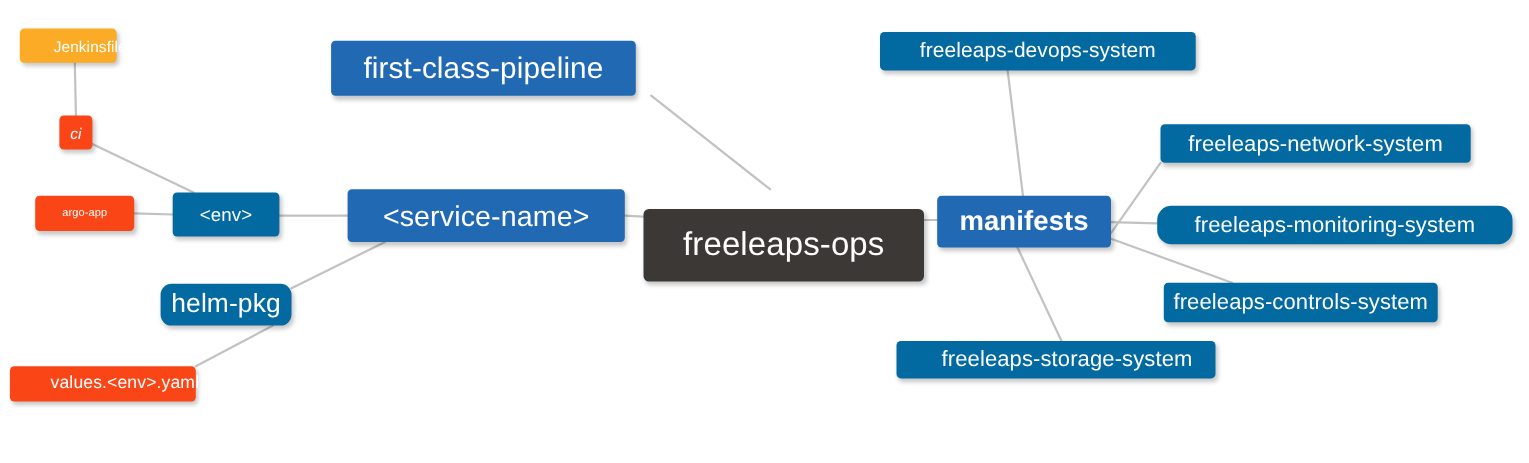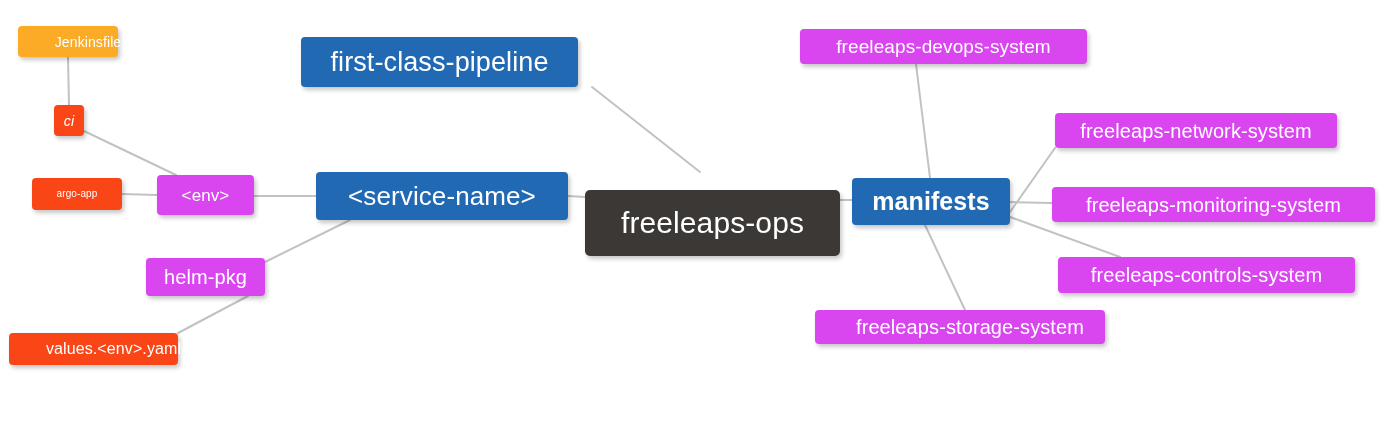--- a/index.html
+++ b/index.html
@@ -38,21 +38,21 @@
     box-shadow: 2px 3px 4px rgba(0,0,0,0.22);
     line-height: 1;
     z-index: 2;
   }
   .node-root {
     background: #3c3835;
     border-radius: 5px;
     margin-top: 18px;
   }
   .node-blue   { background: #2269b3; }
-  .node-green  { background: #d946ef; justify-content: center; }
+  .node-green  { background: #0369a1; justify-content: center; }
   .node-orange { background: #fbab26; }
   .node-red    { background: #fa4616; }
 </style>
 </head>
 <body>
 
 <div id="mindmap">
   <svg id="edges" viewBox="0 0 1390 421" width="1390" height="421">
       <line x1="68" y1="57" x2="69" y2="105" stroke="#c2c2c2" stroke-width="2" stroke-linecap="round"></line>
       <line x1="84" y1="131" x2="176" y2="175" stroke="#c2c2c2" stroke-width="2" stroke-linecap="round"></line>
@@ -63,33 +63,33 @@
       <line x1="592" y1="87" x2="700" y2="172" stroke="#c2c2c2" stroke-width="2" stroke-linecap="round"></line>
       <line x1="568" y1="196" x2="585" y2="197" stroke="#c2c2c2" stroke-width="2" stroke-linecap="round"></line>
       <line x1="840" y1="200" x2="852" y2="200" stroke="#c2c2c2" stroke-width="2" stroke-linecap="round"></line>
       <line x1="930" y1="178" x2="916" y2="64" stroke="#c2c2c2" stroke-width="2" stroke-linecap="round"></line>
       <line x1="1010" y1="212" x2="1055" y2="148" stroke="#c2c2c2" stroke-width="2" stroke-linecap="round"></line>
       <line x1="1010" y1="202" x2="1052" y2="203" stroke="#c2c2c2" stroke-width="2" stroke-linecap="round"></line>
       <line x1="1010" y1="217" x2="1120" y2="257" stroke="#c2c2c2" stroke-width="2" stroke-linecap="round"></line>
       <line x1="925" y1="225" x2="965" y2="310" stroke="#c2c2c2" stroke-width="2" stroke-linecap="round"></line>
     </svg>
   <div id="node-layer">
-      <div class="node node-orange" style="left: 18px; top: 26px; width: 100px; height: 31px; font-size: 14px; padding-left: 40px;">
+      <div class="node node-orange" style="left: 18px; top: 26px; width: 88px; height: 31px; font-size: 14px; padding-left: 40px;">
         <span>Jenkinsfile</span>
       </div>
       <div class="node node-red" style="left: 54px; top: 105px; width: 30px; height: 31px; font-size: 14px; font-style: italic;">
         <span>ci</span>
       </div>
       <div class="node node-red" style="left: 32px; top: 178px; width: 90px; height: 32px; font-size: 10px;">
         <span>argo-app</span>
       </div>
       <div class="node node-green" style="left: 157px; top: 175px; width: 97px; height: 40px; font-size: 17px;">
         <span>&lt;env&gt;</span>
       </div>
-      <div class="node node-green" style="left: 146px; top: 258px; width: 119px; height: 38px; font-size: 20px;">
+      <div class="node node-green" style="left: 146px; top: 258px; width: 119px; height: 38px; font-size: 24px; border-radius: 10px;">
         <span>helm-pkg</span>
       </div>
       <div class="node node-red" style="left: 9px; top: 333px; width: 169px; height: 32px; font-size: 16px; padding-left: 40px;">
         <span>values.&lt;env&gt;.yaml</span>
       </div>
       <div class="node node-blue" style="left: 301px; top: 37px; width: 277px; height: 50px; font-size: 27px;">
         <span>first-class-pipeline</span>
       </div>
       <div class="node node-blue" style="left: 316px; top: 172px; width: 252px; height: 48px; font-size: 26px;">
         <span>&lt;service-name&gt;</span>
@@ -99,23 +99,23 @@
       </div>
       <div class="node node-blue" style="left: 852px; top: 178px; width: 158px; height: 47px; font-size: 25px; font-weight: bold;">
         <span>manifests</span>
       </div>
       <div class="node node-green" style="left: 800px; top: 29px; width: 287px; height: 35px; font-size: 19px;">
         <span>freeleaps-devops-system</span>
       </div>
       <div class="node node-green" style="left: 1055px; top: 113px; width: 282px; height: 35px; font-size: 20px;">
         <span>freeleaps-network-system</span>
       </div>
-      <div class="node node-green" style="left: 1052px; top: 187px; width: 323px; height: 35px; font-size: 20px;">
+      <div class="node node-green" style="left: 1052px; top: 187px; width: 323px; height: 35px; font-size: 20px; border-radius: 13px;">
         <span>freeleaps-monitoring-system</span>
       </div>
-      <div class="node node-green" style="left: 1058px; top: 257px; width: 297px; height: 36px; font-size: 20px;">
+      <div class="node node-green" style="left: 1058px; top: 257px; width: 249px; height: 36px; font-size: 20px;">
         <span>freeleaps-controls-system</span>
       </div>
       <div class="node node-green" style="left: 815px; top: 310px; width: 290px; height: 34px; font-size: 20px; padding-left: 20px;">
         <span>freeleaps-storage-system</span>
       </div>
     </div>
 </div>
 
 </body></html>

